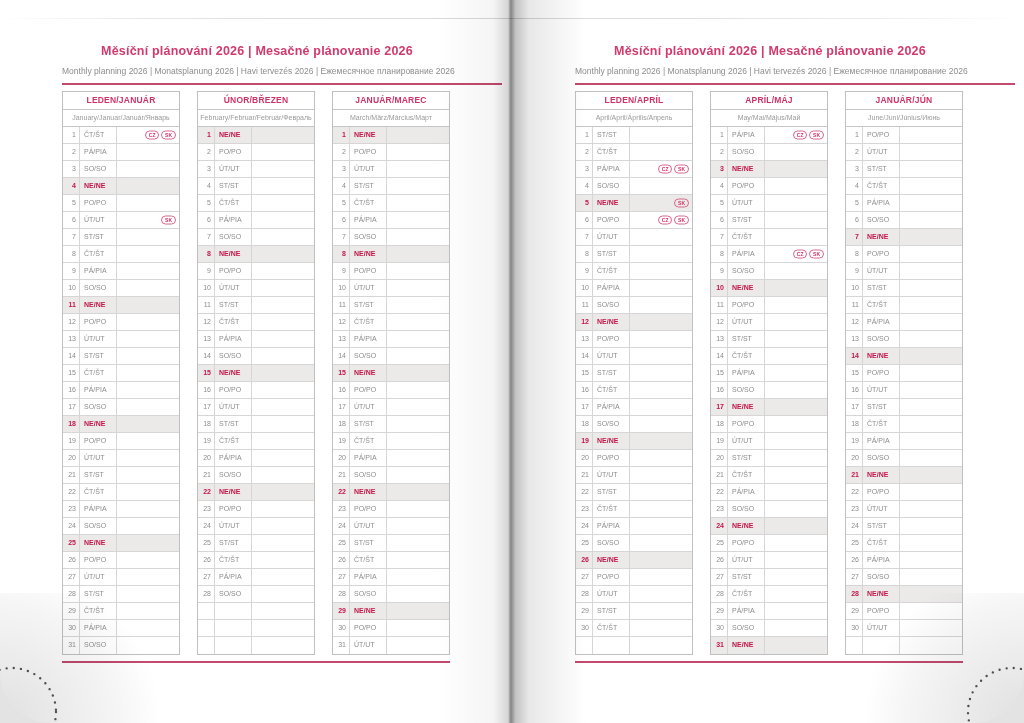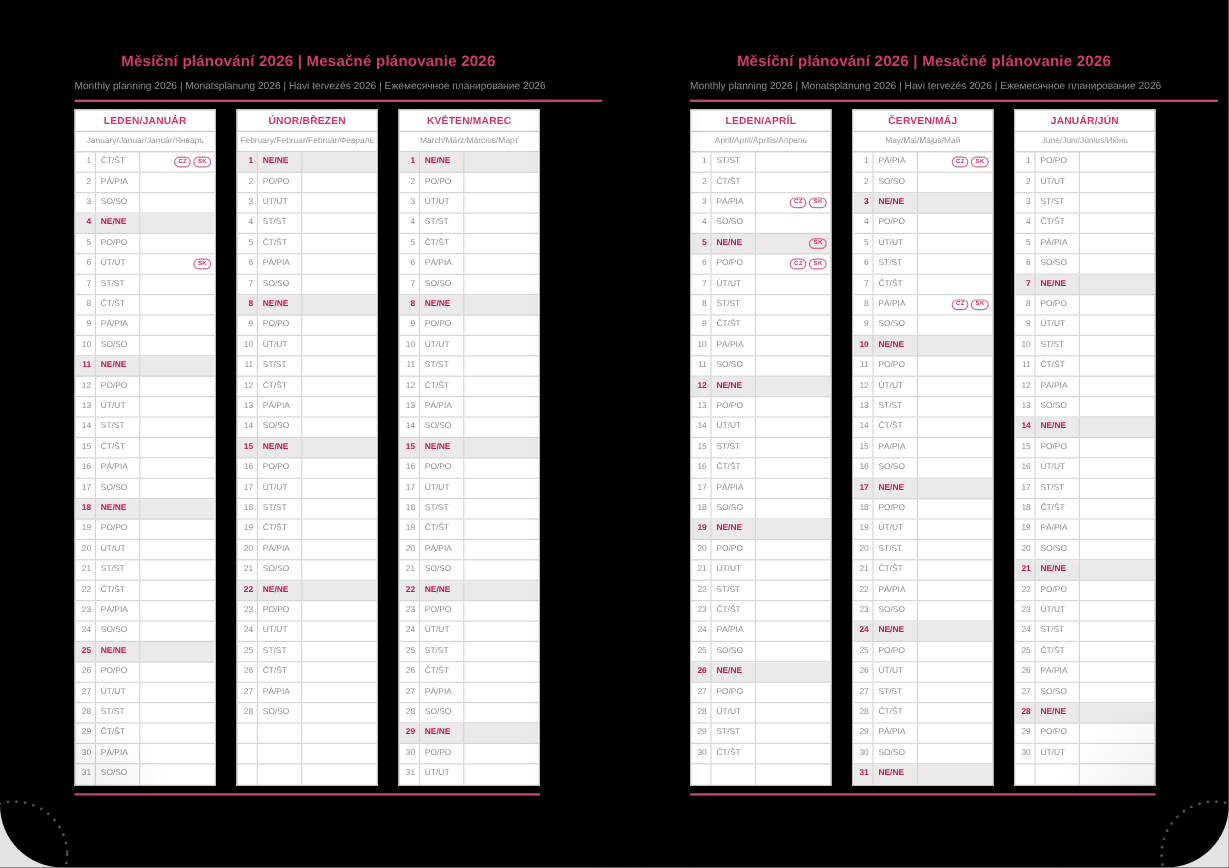--- a/index.html
+++ b/index.html
@@ -7,21 +7,21 @@
     width:1024px;height:723px;
     background:#e3e3e3;
     font-family:"Liberation Sans","DejaVu Sans",sans-serif;
     overflow:hidden;
   }
   #stage{position:relative;width:1024px;height:723px;overflow:hidden;}
 
   
   #book{
     position:absolute;inset:0;
-    background:#000000;
+    background:#ffffff;
     border-radius:0 0 52px 52px;
   }
   .top-edge{
     position:absolute;top:18px;left:0;right:0;height:1px;
     background:linear-gradient(to right,rgba(0,0,0,0),rgba(0,0,0,0.10) 15%,rgba(0,0,0,0.16) 50%,rgba(0,0,0,0.08) 85%,rgba(0,0,0,0));
   }
   .spine{
     position:absolute;top:0;bottom:0;left:436px;width:150px;pointer-events:none;
     background:linear-gradient(to right,
       rgba(0,0,0,0) 0%,
@@ -426,21 +426,21 @@
               <span class="c-notes"></span>
             </div>
             <div class="row">
               <span class="c-num"></span>
               <span class="c-wd"></span>
               <span class="c-notes"></span>
             </div>
           </div>
         </div>
         <div class="month-table">
-          <div class="mt-name">KVĚTEN/MAREC</div>
+          <div class="mt-name">JANUÁR/MAREC</div>
           <div class="mt-sub">March/März/Március/Март</div>
           <div class="mt-body">
             <div class="row sun">
               <span class="c-num">1</span>
               <span class="c-wd">NE/NE</span>
               <span class="c-notes"></span>
             </div>
             <div class="row">
               <span class="c-num">2</span>
               <span class="c-wd">PO/PO</span>
@@ -769,21 +769,21 @@
               <span class="c-notes"></span>
             </div>
             <div class="row">
               <span class="c-num"></span>
               <span class="c-wd"></span>
               <span class="c-notes"></span>
             </div>
           </div>
         </div>
         <div class="month-table">
-          <div class="mt-name">ČERVEN/MÁJ</div>
+          <div class="mt-name">APRÍL/MÁJ</div>
           <div class="mt-sub">May/Mai/Május/Май</div>
           <div class="mt-body">
             <div class="row">
               <span class="c-num">1</span>
               <span class="c-wd">PÁ/PIA</span>
               <span class="c-notes">
                 <span class="badges">
                   <span class="badge">CZ</span>
                   <span class="badge">SK</span>
                 </span>

